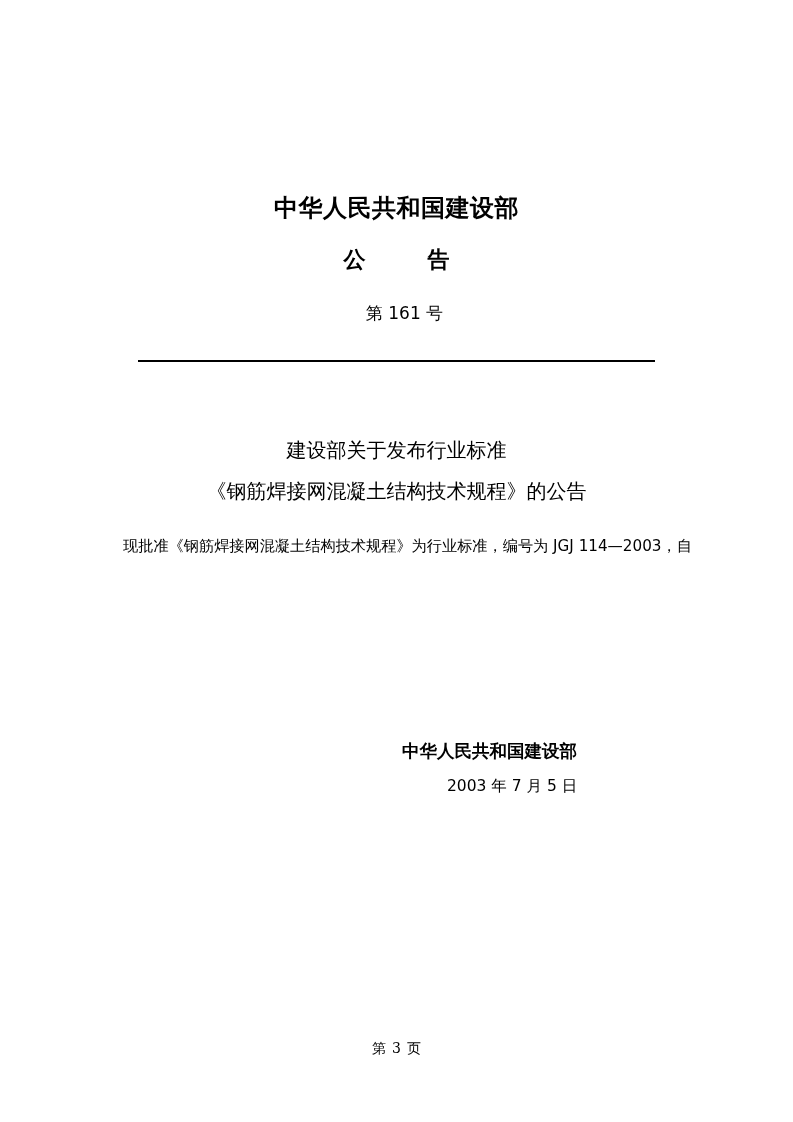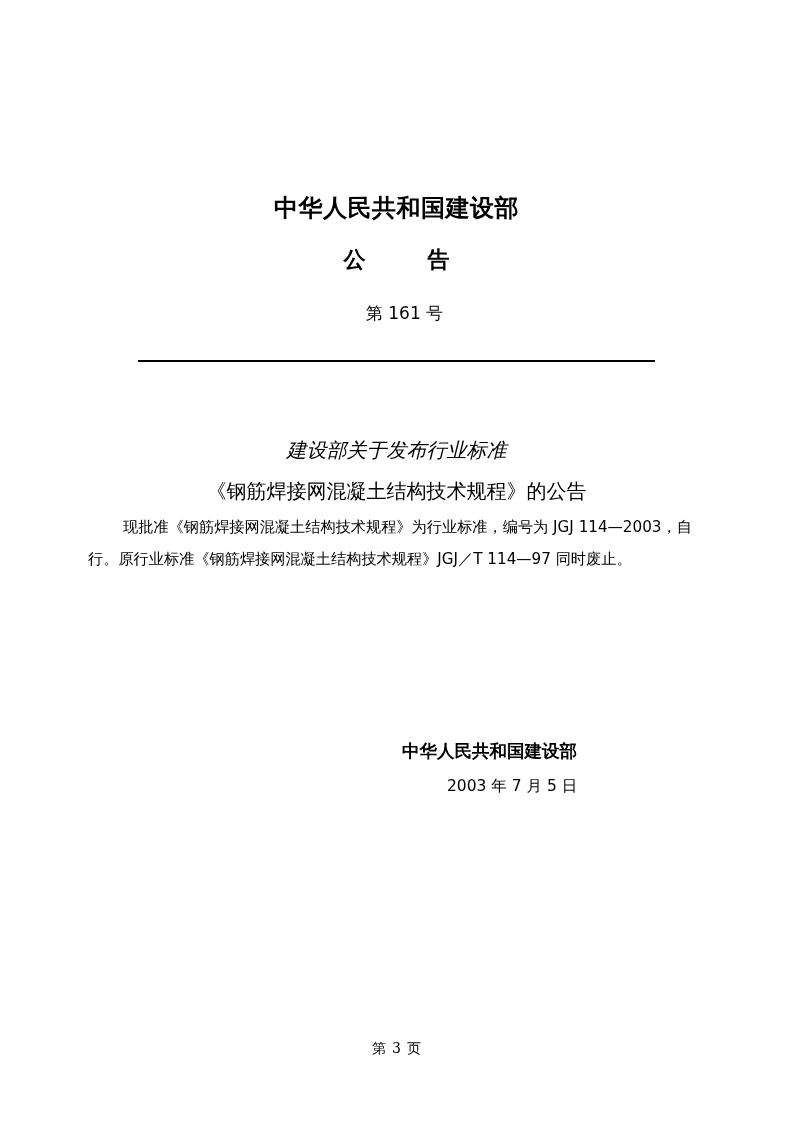--- a/index.html
+++ b/index.html
@@ -39,35 +39,34 @@
     #header-rule {
       top: 360px;
       left: 138px;
       width: 517px;
       height: 0;
       border-top: 2.5px solid #000;
     }
     #subject-line-1 {
       top: 437px;
       font-size: 20px;
-      font-style: italic;
     }
     #subject-line-2 {
       top: 478px;
       font-size: 20px;
     }
     #body-para {
       top: 512px;
       left: 88px;
       width: 620px;
       font-size: 15.2px;
       line-height: 31.5px;
       white-space: normal;
     }
-    #body-para .line { display: block; white-space: nowrap; }
+    #body-para .line { display: block; white-space: nowrap; margin-top: 19px; }
     #body-para .indent { padding-left: 35px; }
     #signature-org {
       top: 739px;
       left: 402px;
       font-size: 17.5px;
       font-weight: bold;
     }
     #signature-date {
       top: 776px;
       left: 447px;
@@ -94,21 +93,20 @@
   <div id="notice-number" class="abs center-x">第 161 号</div>
 
   <div id="header-rule" class="abs"></div>
 
   <div id="subject-line-1" class="abs center-x">建设部关于发布行业标准</div>
 
   <div id="subject-line-2" class="abs center-x">《钢筋焊接网混凝土结构技术规程》的公告</div>
 
   <div id="body-para" class="abs">
     <span class="line indent">现批准《钢筋焊接网混凝土结构技术规程》为行业标准，编号为 JGJ 114—2003，自</span>
-    <span class="line">行。原行业标准《钢筋焊接网混凝土结构技术规程》JGJ／T 114—97 同时废止。</span>
   </div>
 
   <div id="signature-org" class="abs">中华人民共和国建设部</div>
 
   <div id="signature-date" class="abs">2003 年 7 月 5 日</div>
 
   <div id="page-footer" class="abs center-x">
     <span>第</span><span class="sp"></span><span>3</span><span class="sp"></span><span>页</span>
   </div>
 

